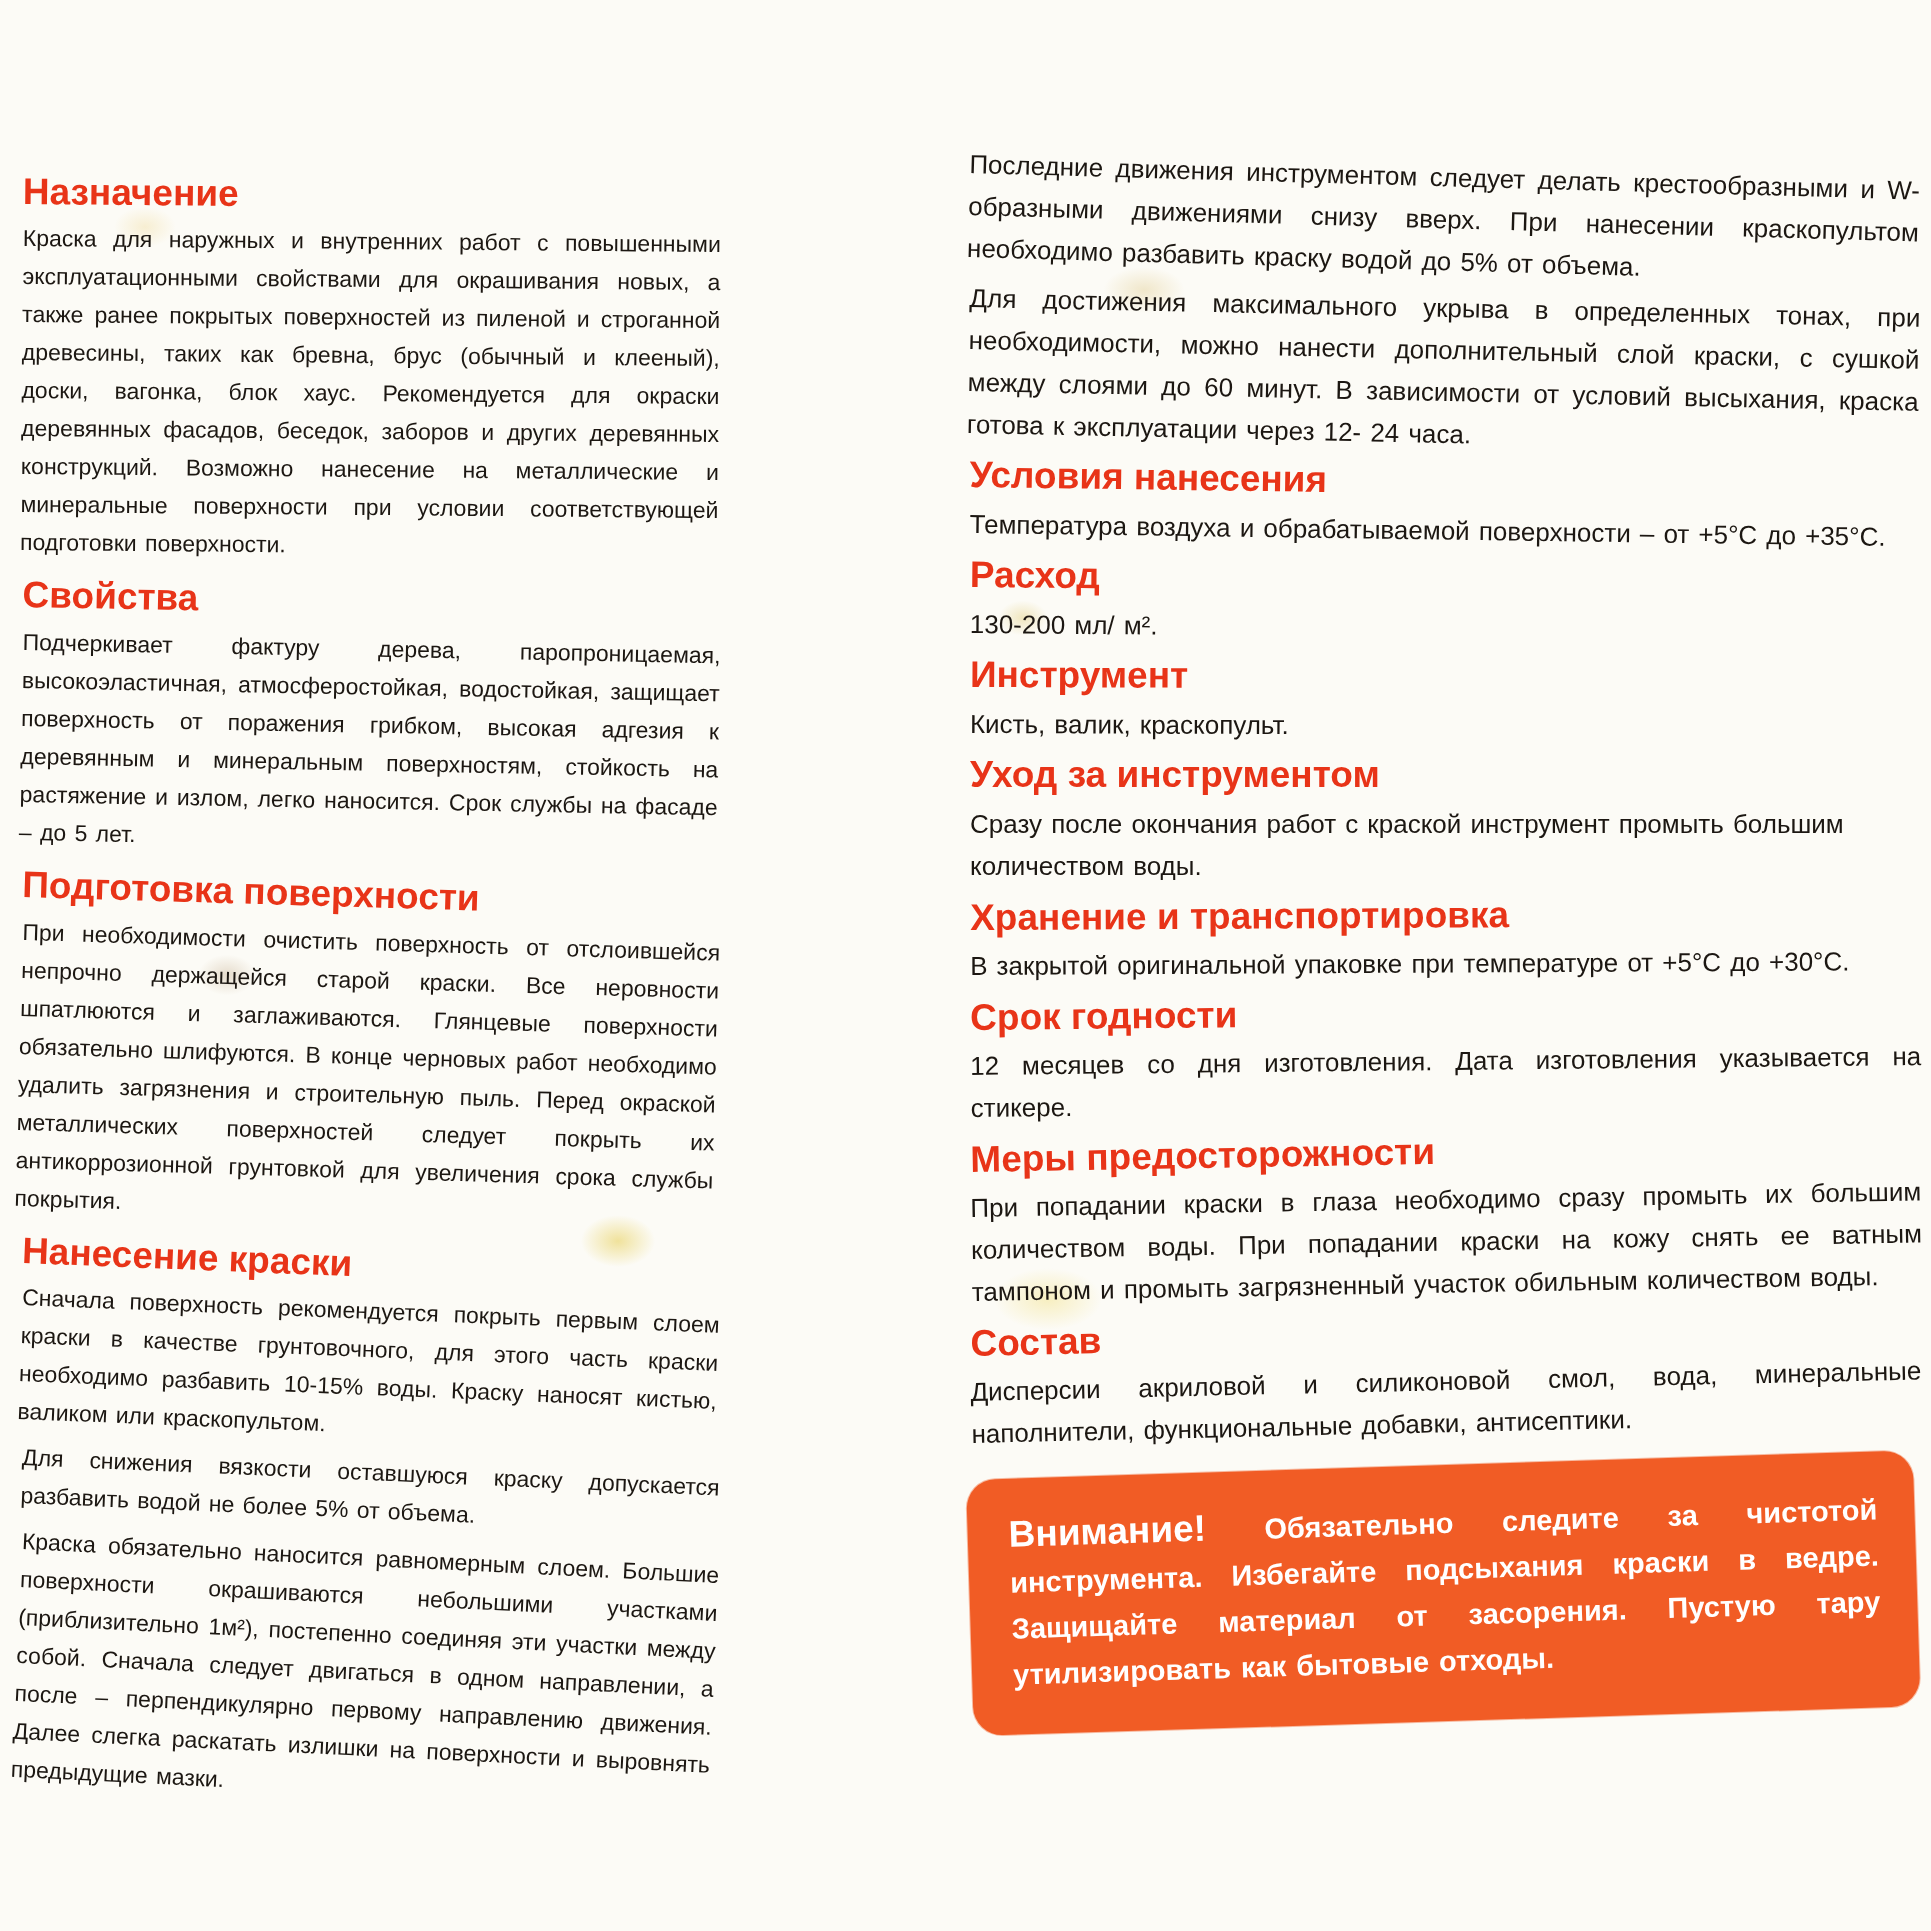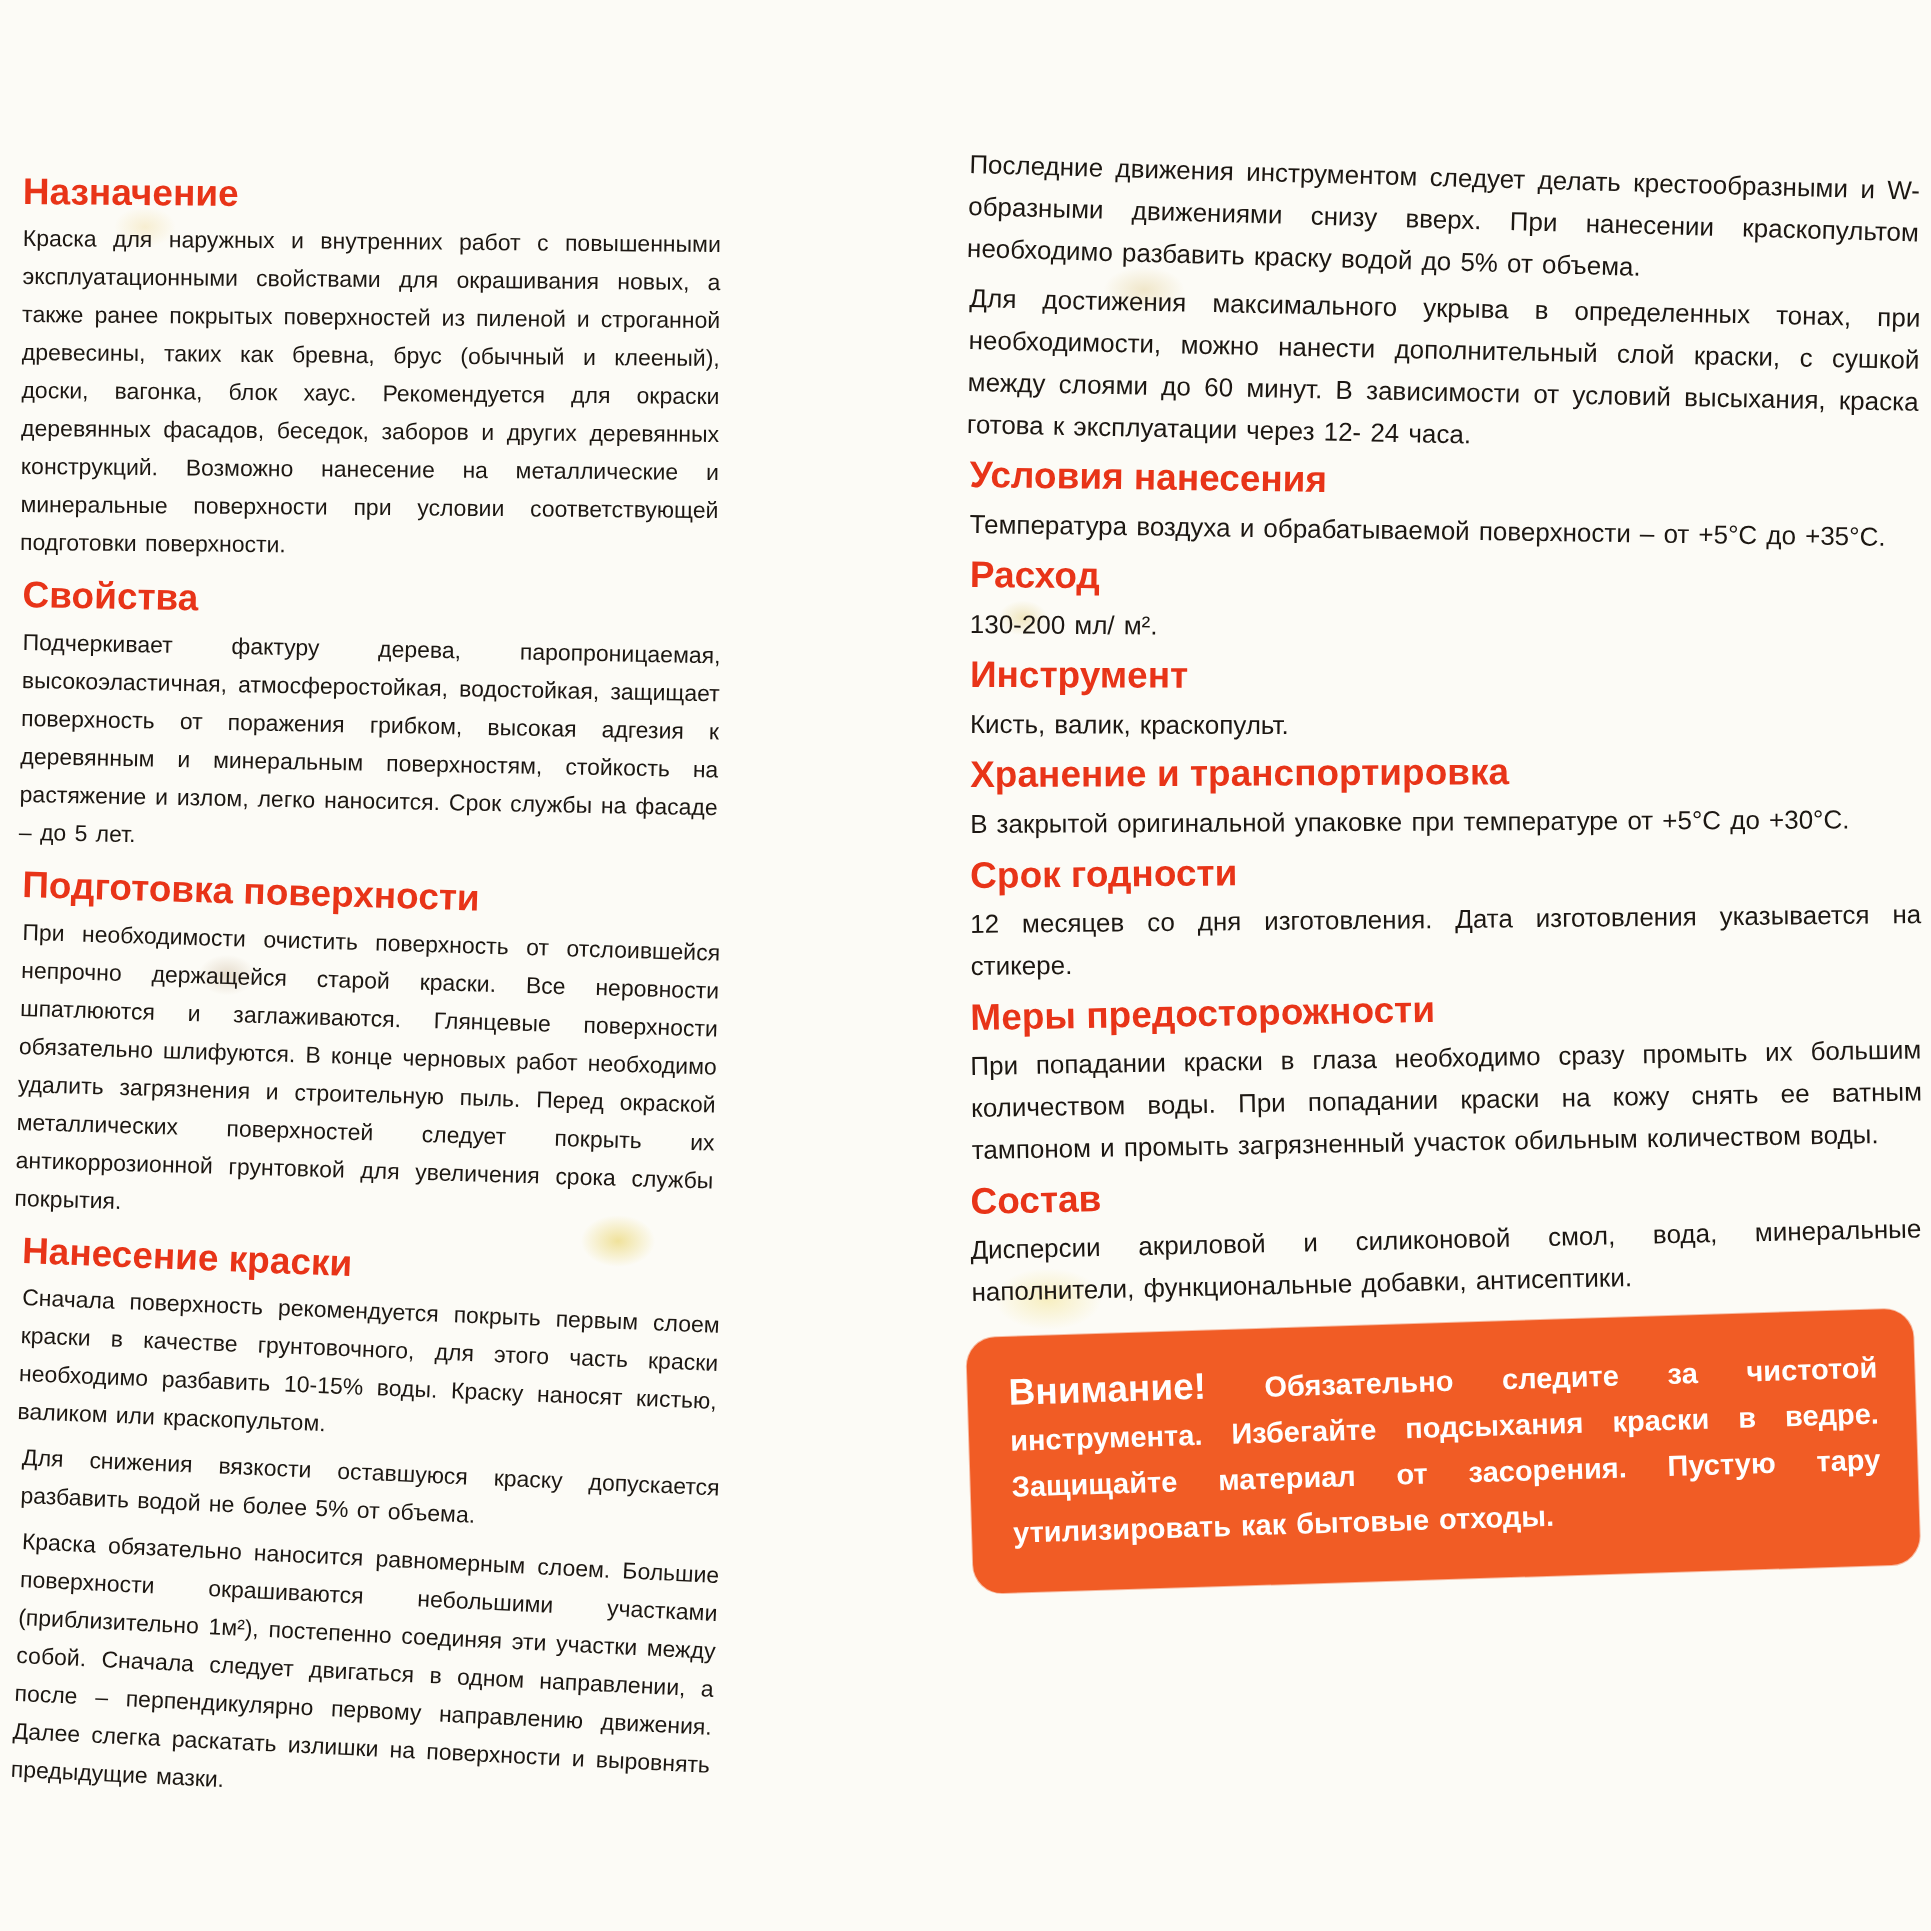--- a/index.html
+++ b/index.html
@@ -82,20 +82,22 @@
 
   <h2 class="hd q08">Условия нанесения</h2>
   <p class="bl single q08">Температура воздуха и обрабатываемой поверхности – от +5°С до +35°С.</p>
 
   <h2 class="hd q05">Расход</h2>
   <p class="bl single q05">130-200 мл/ м².</p>
 
   <h2 class="hd q02">Инструмент</h2>
   <p class="bl single q02">Кисть, валик, краскопульт.</p>
 
+  <h2 class="hd q00">Уход за инструментом</h2>
+  <p class="bl single q00">Сразу после окончания работ с краской инструмент промыть большим количеством воды.</p>
 
   <h2 class="hd qm03">Хранение и транспортировка</h2>
   <p class="bl single qm03">В закрытой оригинальной упаковке при температуре от +5°С до +30°С.</p>
 
   <h2 class="hd qm06">Срок годности</h2>
   <p class="bl qm06">12 месяцев со дня изготовления. Дата изготовления указывается на стикере.</p>
 
   <h2 class="hd qm10">Меры предосторожности</h2>
   <p class="bl qm10">При попадании краски в глаза необходимо сразу промыть их большим количеством воды. При попадании краски на кожу снять ее ватным тампоном и промыть загрязненный участок обильным количеством воды.</p>
 

